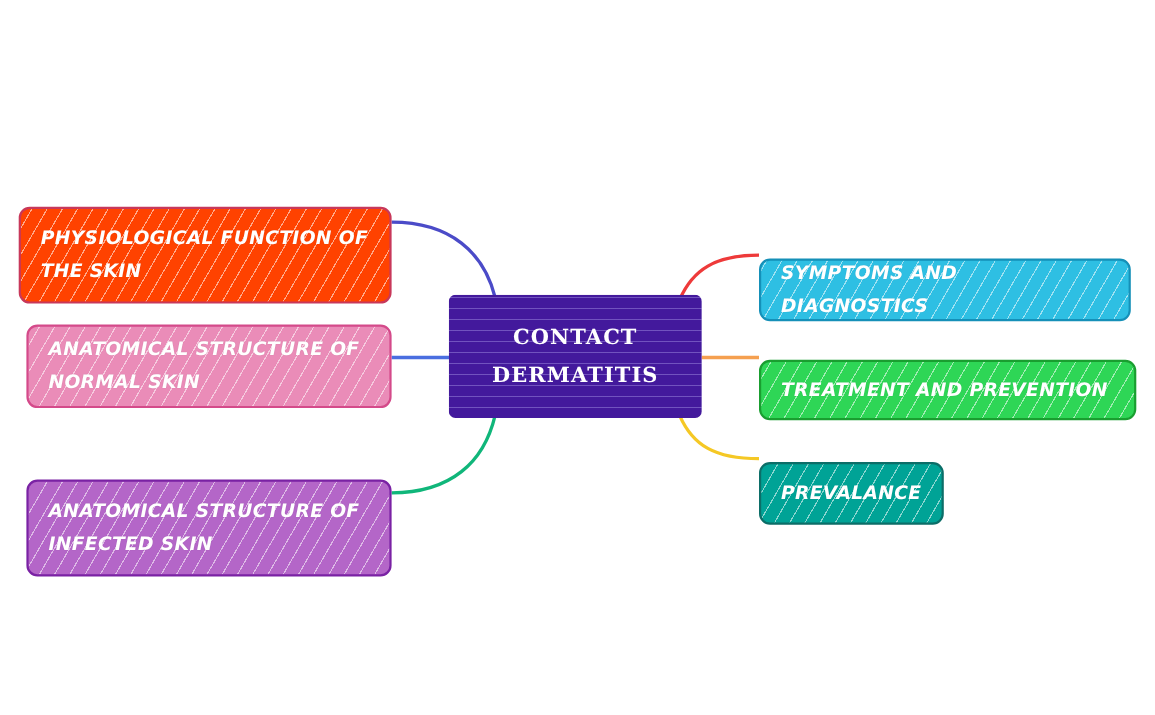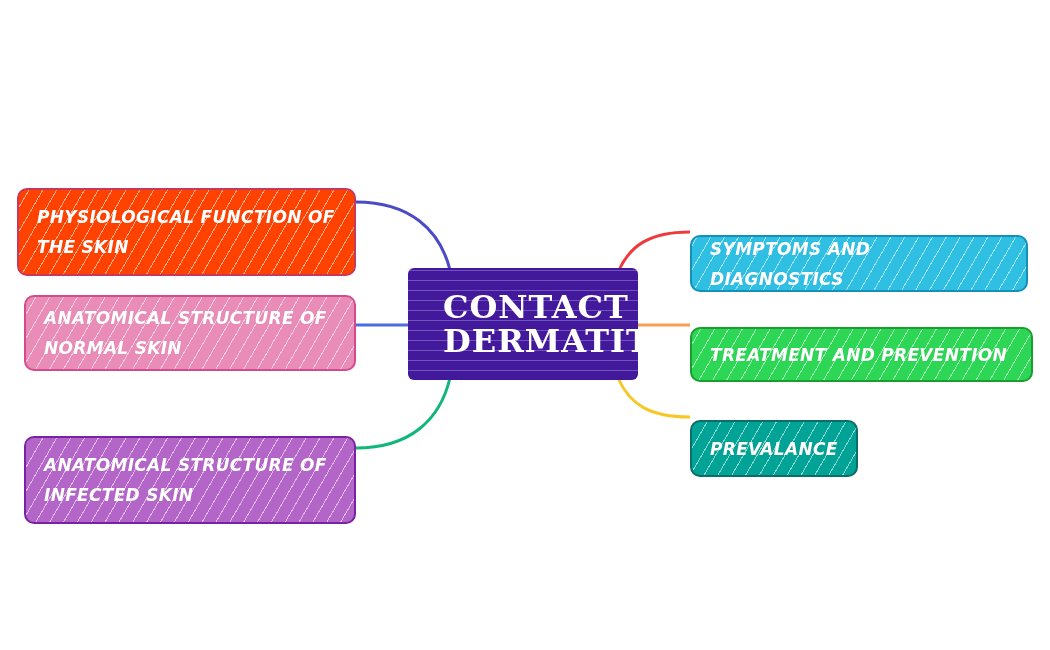--- a/index.html
+++ b/index.html
@@ -17,21 +17,21 @@
     text-shadow: 0 0 1px rgba(0,0,0,0.15);
     cursor: pointer;
     margin-top: 31px;
   }
   .node span { display: block; }
   .central {
     position: absolute; left: 408px; top: 268px; width: 230px; height: 112px;
     background-color: #43199c;
     background-image: repeating-linear-gradient(0deg, rgba(255,255,255,0) 0px, rgba(255,255,255,0) 9px, rgba(200,190,255,0.35) 9px, rgba(200,190,255,0.35) 10px);
     border-radius: 6px; color: #ffffff; display: flex; align-items: center; justify-content: center;
-    text-align: center; font-family: "DejaVu Serif", serif; font-weight: bold; font-size: 32px; line-height: 34px;
+    text-align: center; font-family: "DejaVu Serif", serif; font-weight: bold; font-size: 19px; line-height: 34px;
     letter-spacing: 1px; cursor: pointer;
   }
 </style>
 </head>
 <body>
 
 <svg id="connectors" viewBox="0 0 1050 650">
   <path d="M356,202 C410,202 440,230 450,270" fill="none" stroke="#4b4bc8" stroke-width="3"></path>
   <path d="M356,325 L410,325" fill="none" stroke="#4a6ee0" stroke-width="3"></path>
   <path d="M356,448 C410,448 440,420 450,378" fill="none" stroke="#10b67a" stroke-width="3"></path>

